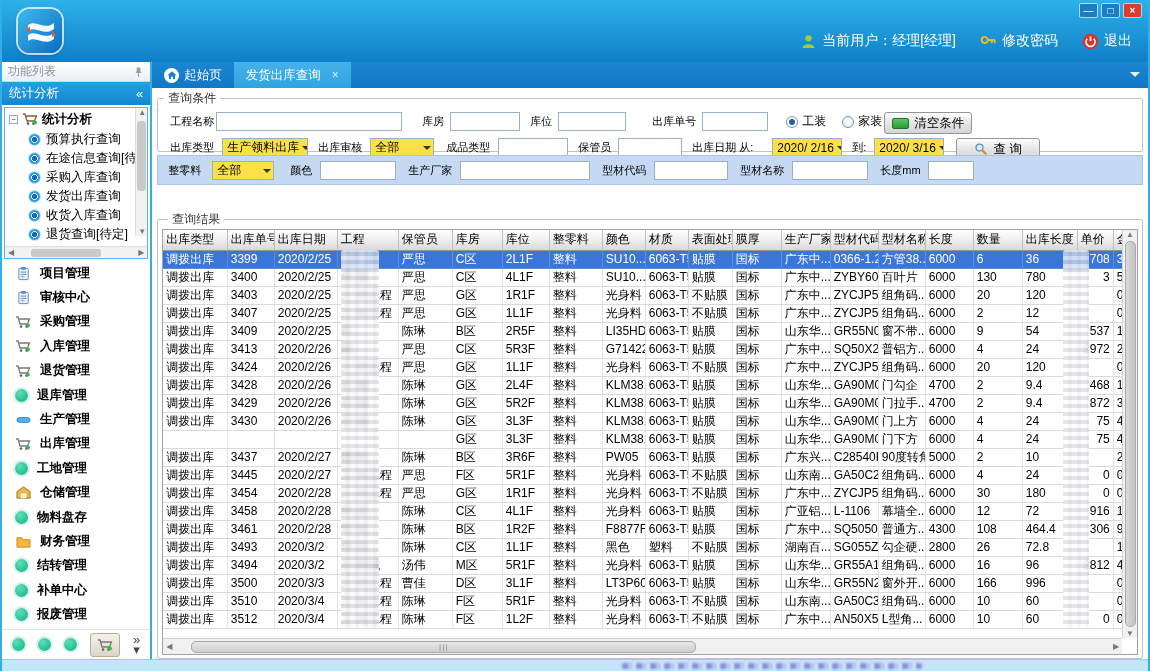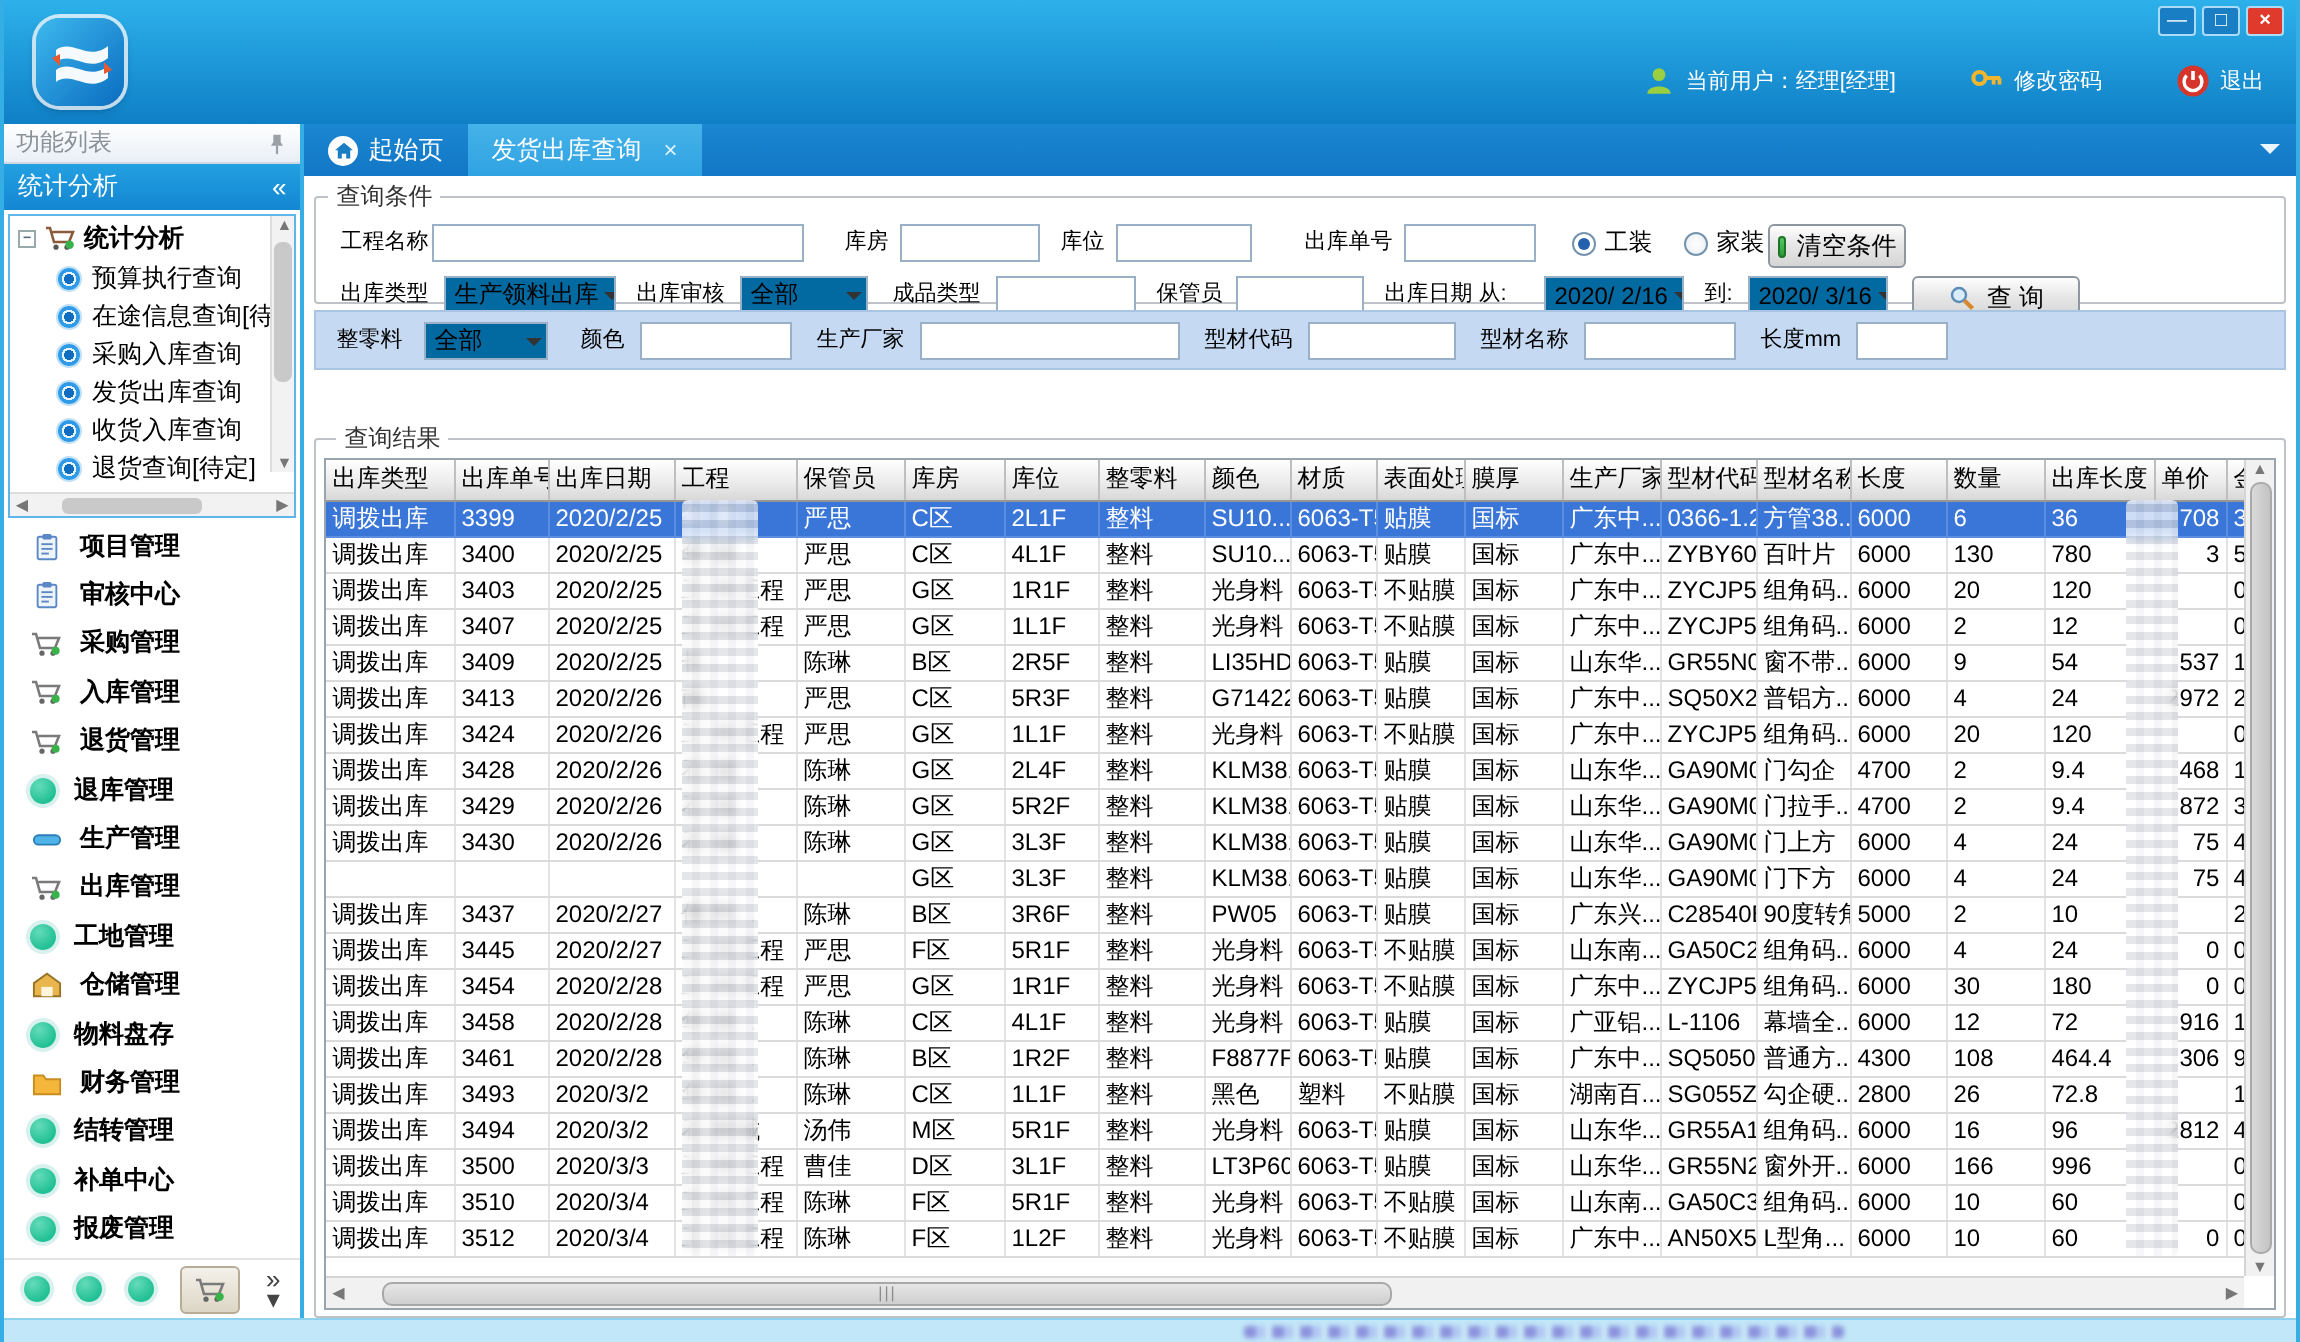--- a/index.html
+++ b/index.html
@@ -7,21 +7,21 @@
   body{font-family:"Liberation Sans","DejaVu Sans",sans-serif;font-size:12px;color:#000;background:#fff}
   #window{width:1150px;height:671px;display:flex;flex-direction:column;border-left:2px solid var(--frame);border-right:2px solid var(--frame);background:#fff}
 
   
   #titlebar{height:62px;background:linear-gradient(var(--header-top),var(--header-bottom));position:relative;flex:0 0 62px}
   .logo{position:absolute;left:16px;top:9px;width:44px;height:44px;border-radius:12px;background:linear-gradient(135deg,#3db9ee,#0a6cc0);box-shadow:0 0 0 2px rgba(255,255,255,.75),0 2px 4px rgba(0,40,90,.4)}
   .app-title{position:absolute;left:72px;top:13px;font-size:27px;font-weight:bold;color:#fff;letter-spacing:2px;text-shadow:0 2px 3px rgba(6,70,130,.65),0 0 2px rgba(255,255,255,.7)}
   .win-controls{position:absolute;top:3px;right:6px;display:flex;gap:3px}
   .wbtn{width:19px;height:15px;display:flex;align-items:center;justify-content:center;font-size:10px;color:#fff;background:#1a7ec4;border:1px solid #aadcf5;border-radius:2px;cursor:default}
   .wbtn.close{background:var(--close-red);font-weight:bold}
-  .user-area{position:absolute;right:16px;top:32px;display:flex;align-items:center;gap:25px;color:#fff;font-size:11px}
+  .user-area{position:absolute;right:16px;top:32px;display:flex;align-items:center;gap:12px;color:#fff;font-size:14px}
   .user-area .grp{display:flex;align-items:center;gap:5px;margin-left:12px}
   .uicon{display:inline-flex;width:17px;height:17px}
 
   
   #body-row{flex:1;display:flex;min-height:0}
   #sidebar{flex:0 0 147px;border-right:2px solid var(--frame);display:flex;flex-direction:column;background:#fff;min-height:0}
   .panel-header{height:20px;background:linear-gradient(#ffffff,#e9eff6);border-bottom:1px solid #cfd8e2;color:#8a9097;display:flex;align-items:center;justify-content:space-between;padding:0 6px}
   .section-header{height:23px;background:linear-gradient(#23a0e2,var(--section));color:#fff;display:flex;align-items:center;justify-content:space-between;padding:0 7px;font-size:12.5px}
   .section-header .collapse{font-size:13px;cursor:default}
   .tree{height:152px;border:1px solid #5fb6ea;margin:2px 2px 0 2px;position:relative;overflow:hidden;background:#fff}
@@ -51,21 +51,21 @@
   .home-ico{width:15px;height:15px;border-radius:50%;background:#fff;display:inline-flex;align-items:center;justify-content:center}
   .tab-dd{position:absolute;right:8px;top:10px;width:0;height:0;border:5px solid transparent;border-top-color:#eaf6fd}
   #content{flex:1;background:#fff;padding:2px 5px 0 5px;display:flex;flex-direction:column;min-height:0;position:relative}
 
   fieldset{border:1px solid #bfc3c8;border-radius:2px;position:relative}
   legend{font-size:12px;color:#333;padding:0 4px;margin-left:6px}
   #query-box{flex:0 0 62px;height:62px}
   .abs{position:absolute;white-space:nowrap}
   .r1{top:5px}.r2{top:31px}
   .tbx{height:19px;border:1px solid #99b0c7;background:#fff;font-size:12px;padding:0 2px;font-family:inherit}
-  .combo{height:19px;border:1px solid #99b0c7;background:#0369a1;display:inline-flex;align-items:center;justify-content:space-between;padding:0 2px 0 4px;font-size:12px;overflow:hidden}
+  .combo{height:19px;border:1px solid #99b0c7;background:#fde047;display:inline-flex;align-items:center;justify-content:space-between;padding:0 2px 0 4px;font-size:12px;overflow:hidden}
   .combo .caret{width:0;height:0;border:4px solid transparent;border-top-color:#333;margin:5px 0 0 3px;flex:0 0 auto}
   .lbl{font-size:11px;line-height:19px}
   .radio{display:inline-flex;align-items:center;gap:4px;line-height:19px}
   .rb{width:12px;height:12px;border-radius:50%;border:1px solid #7593ad;background:radial-gradient(#fff,#e9eef3)}
   .rb.on{background:#fff}
   .rb.on::after{content:"";display:block;width:6px;height:6px;margin:2px;border-radius:50%;background:#2360ad}
   .btn3d{display:inline-flex;align-items:center;justify-content:center;gap:5px;background:linear-gradient(#fefefe,#e7e7e7 45%,#d5d5d5);border:1px solid #8e979f;border-radius:3px;height:22px;font-size:12.5px;padding:0 4px}
   .clear-chip{width:17px;height:11px;background:linear-gradient(#57c95f,#2c9a38);border:1px solid #1d7427;border-radius:2px}
 
   #tabcontrol{margin-top:3px;flex:0 0 52px}
@@ -382,21 +382,21 @@
           <span class="abs r1 lbl" style="left:494px">出库单号</span>
           <input class="abs r1 tbx" style="left: 544px; width: 66px;">
           <span class="abs r1 radio" style="left:628px">
             <span class="rb on"></span>
             <span>工装</span>
           </span>
           <span class="abs r1 radio" style="left:684px">
             <span class="rb"></span>
             <span>家装</span>
           </span>
-          <span class="abs r1 btn3d" style="left:726px;width:69px">
+          <span class="abs r1 btn3d" style="left:726px;width:88px">
             <span class="clear-chip"></span>
             <span>清空条件</span>
           </span>
 
           <span class="abs r2 lbl" style="left:12px">出库类型</span>
           <span class="abs r2 combo" style="left:64px;width:86px">
             <span>生产领料出库</span>
               <span class="caret"></span>
           </span>
           <span class="abs r2 lbl" style="left:160px">出库审核</span>

